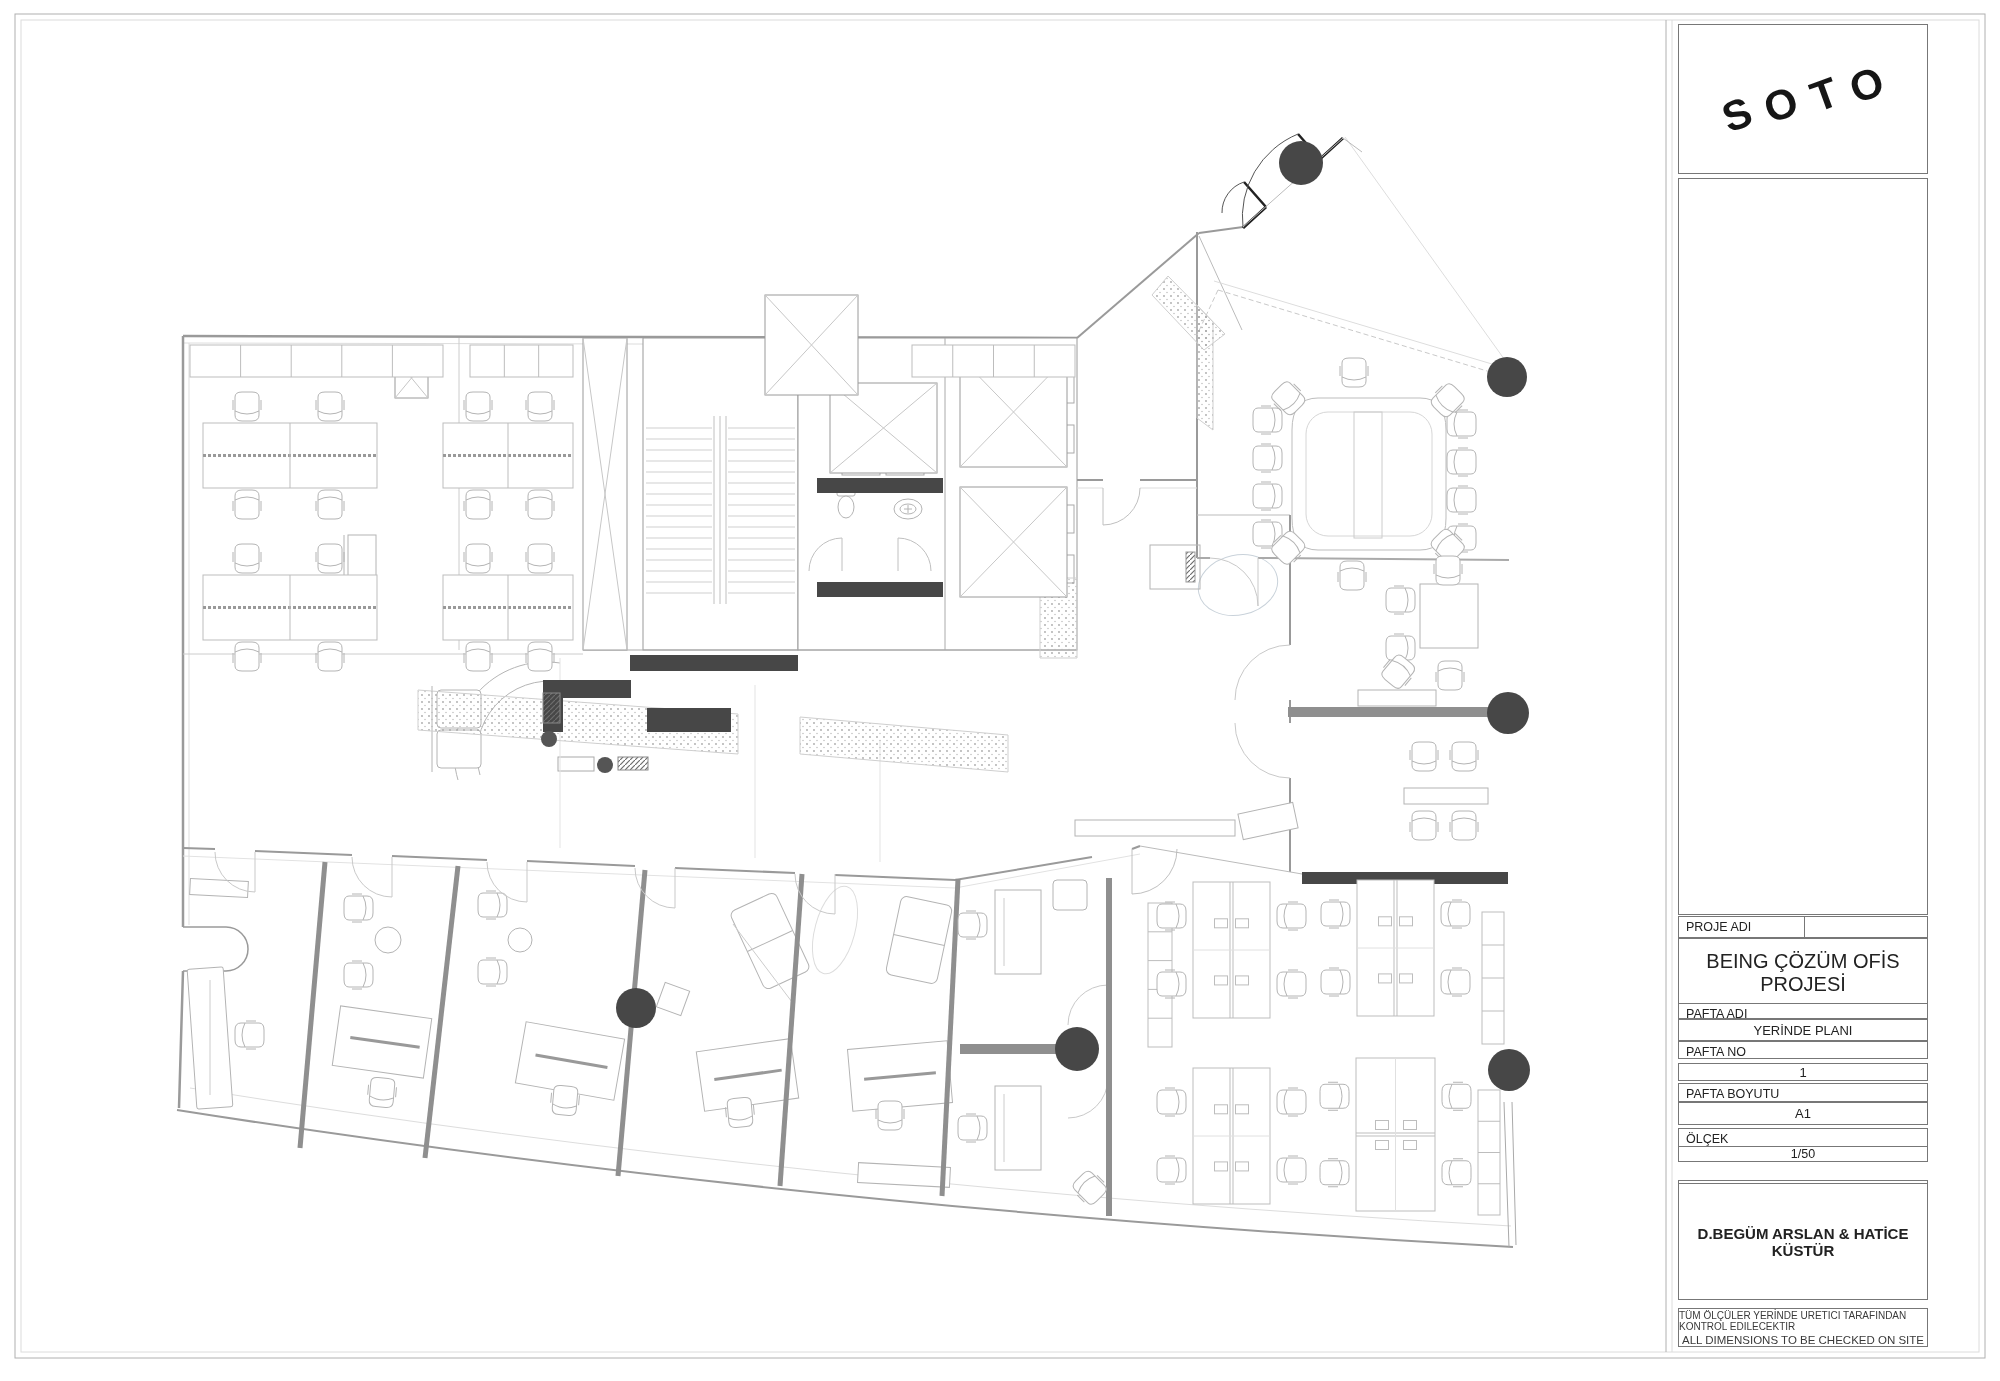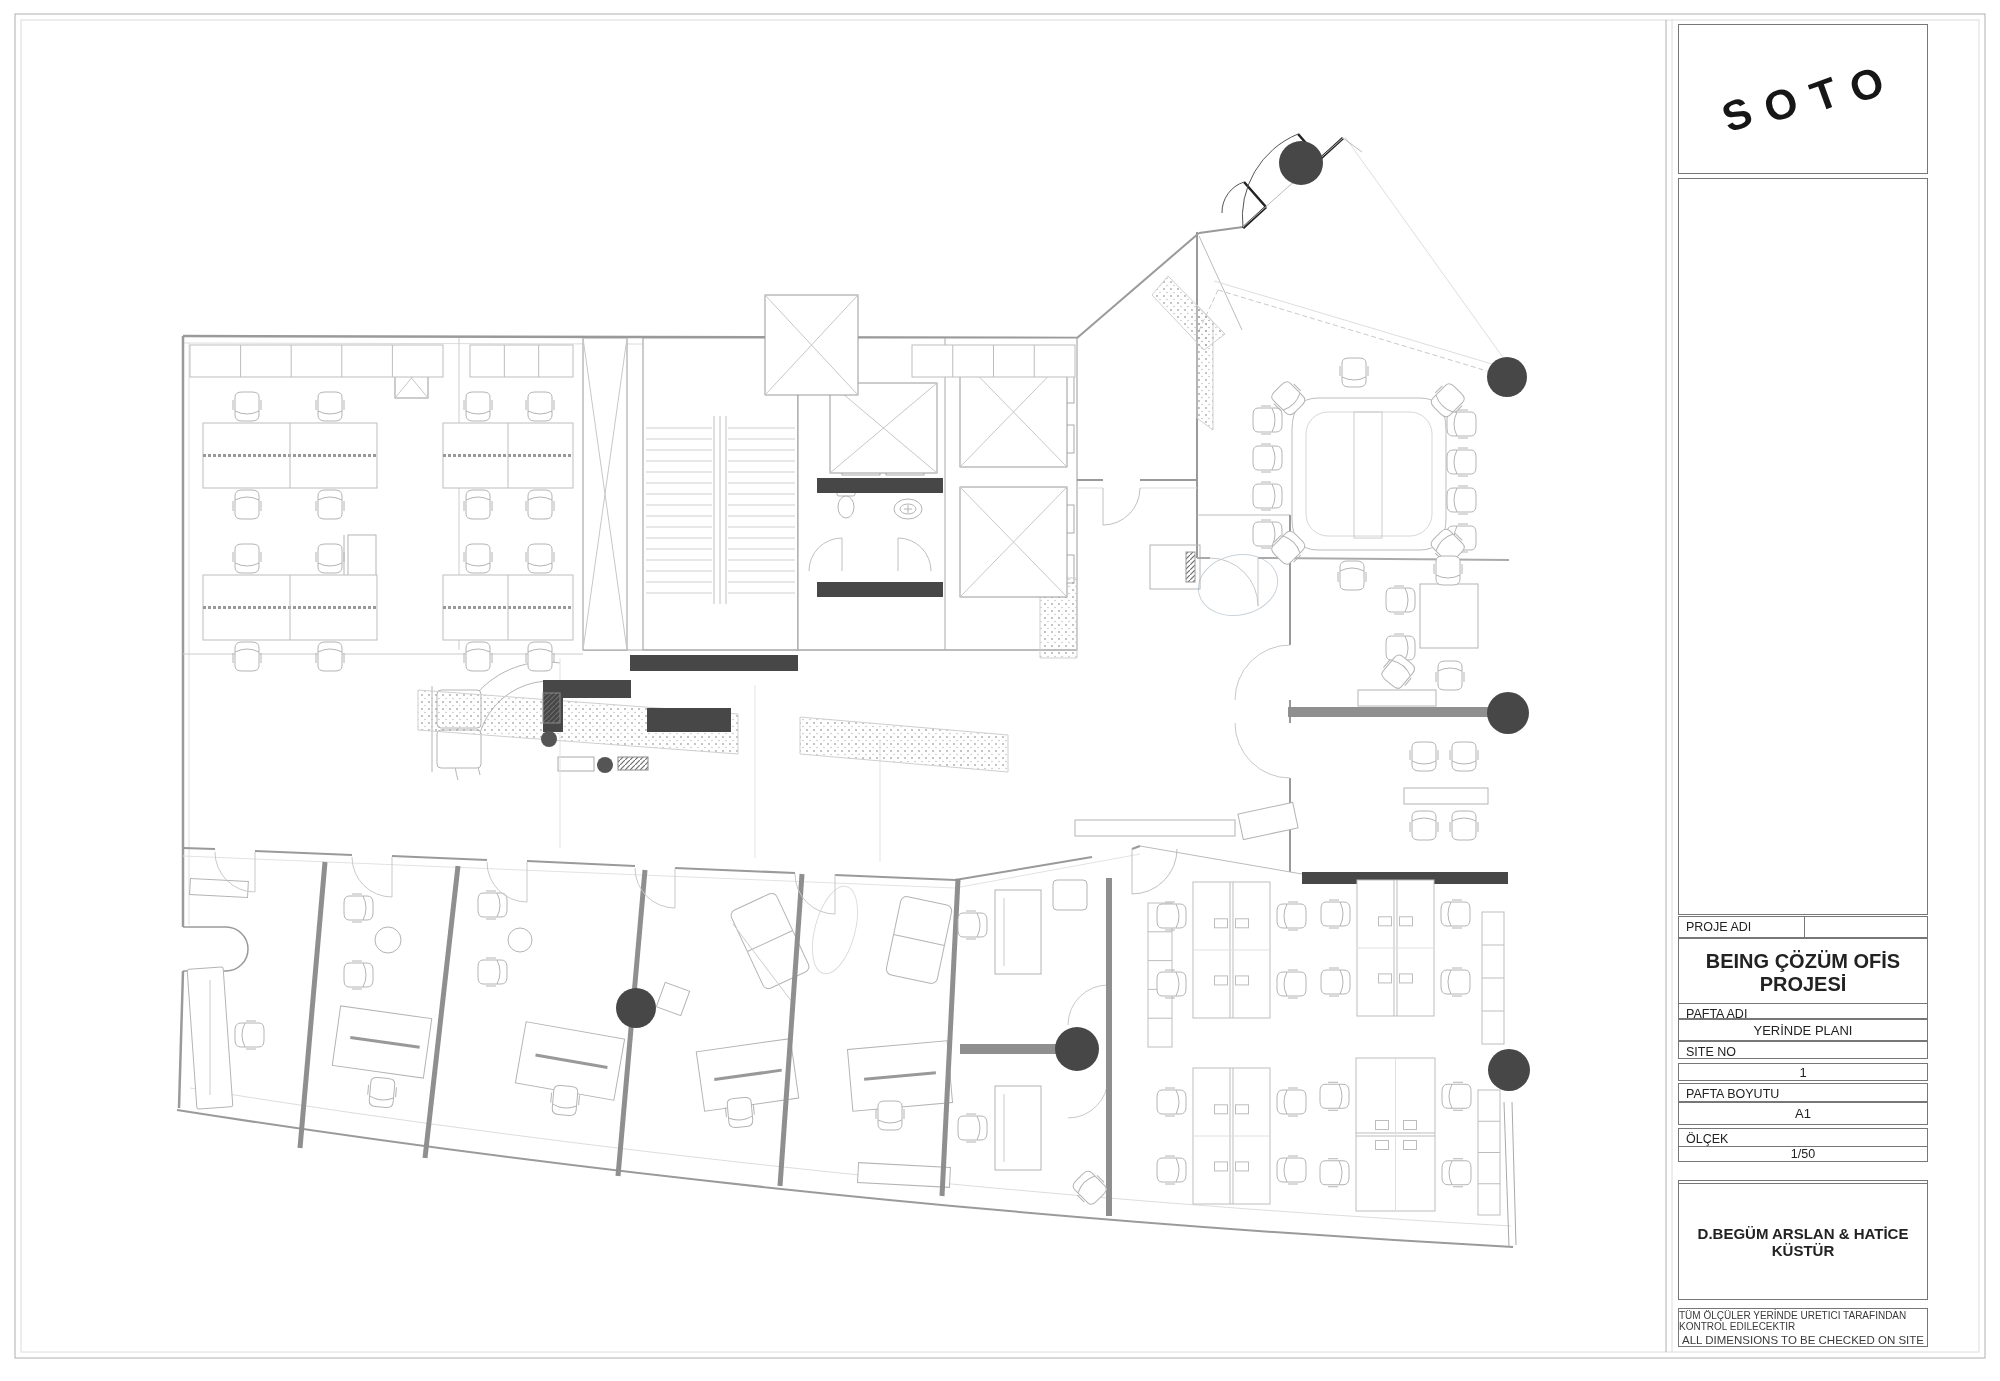--- a/index.html
+++ b/index.html
@@ -11,21 +11,21 @@
          background:#fff;color:#222;}
   .lbl{font-size:12.5px;line-height:1;padding:4px 0 0 7px;text-align:left;}
   .val{display:flex;align-items:center;justify-content:center;font-size:13px;text-align:center;}
   .logo-box{top:24px;height:150px;display:flex;align-items:center;justify-content:center;}
   .logo-word{transform:rotate(-13deg);font-size:42px;font-weight:700;letter-spacing:15px;
              padding-left:15px;color:#161616;white-space:nowrap;}
   .logo-word span{display:inline-block;transform:rotate(-7deg);}
   .blank-box{top:178px;height:737px;}
   .r-projeadi{top:916px;height:22px;}
   .cell-div{position:absolute;left:125px;top:0;bottom:0;border-left:1px solid #777;}
-  .r-name{top:938px;height:70px;font-size:20px;font-weight:700;}
+  .r-name{top:938px;height:70px;font-size:20px;font-weight:400;}
   .r-paftaadi{top:1003px;height:16px;}
   .r-paftaadi-v{top:1019px;height:22px;}
   .r-paftano{top:1041px;height:18px;}
   .r-paftano-v{top:1063px;height:18px;}
   .r-boyutu{top:1083px;height:19px;}
   .r-boyutu-v{top:1102px;height:23px;}
   .r-olcek{top:1128px;height:27px;}
   .r-olcek-v{top:1146px;height:16px;font-size:12.5px;}
   .r-cizen{top:1180px;height:18px;}
   .r-cizen-v{top:1183px;height:117px;font-size:15px;font-weight:700;}
@@ -485,21 +485,21 @@
 <div class="tbrow logo-box">
   <div class="logo-word"><span>S</span><span>O</span><span>T</span><span>O</span></div>
 </div>
 <div class="tbrow blank-box"></div>
 <div class="tbrow lbl r-projeadi">
   <span>PROJE ADI</span><span class="cell-div"></span>
 </div>
 <div class="tbrow val r-name">BEING ÇÖZÜM OFİS PROJESİ</div>
 <div class="tbrow lbl r-paftaadi">PAFTA ADI</div>
 <div class="tbrow val r-paftaadi-v">YERİNDE PLANI</div>
-<div class="tbrow lbl r-paftano">SITE NO</div>
+<div class="tbrow lbl r-paftano">PAFTA NO</div>
 <div class="tbrow val r-paftano-v">1</div>
 <div class="tbrow lbl r-boyutu">PAFTA BOYUTU</div>
 <div class="tbrow val r-boyutu-v">A1</div>
 <div class="tbrow lbl r-olcek">ÖLÇEK</div>
 <div class="tbrow val r-olcek-v">1/50</div>
 <div class="tbrow lbl r-cizen">ÇİZEN</div>
 <div class="tbrow val r-cizen-v">D.BEGÜM ARSLAN &amp; HATİCE KÜSTÜR</div>
 <div class="tbrow r-note">
   <div class="note1">TÜM ÖLÇÜLER YERİNDE URETICI TARAFINDAN KONTROL EDILECEKTIR</div>
   <div class="note2">ALL DIMENSIONS TO BE CHECKED ON SITE</div>

